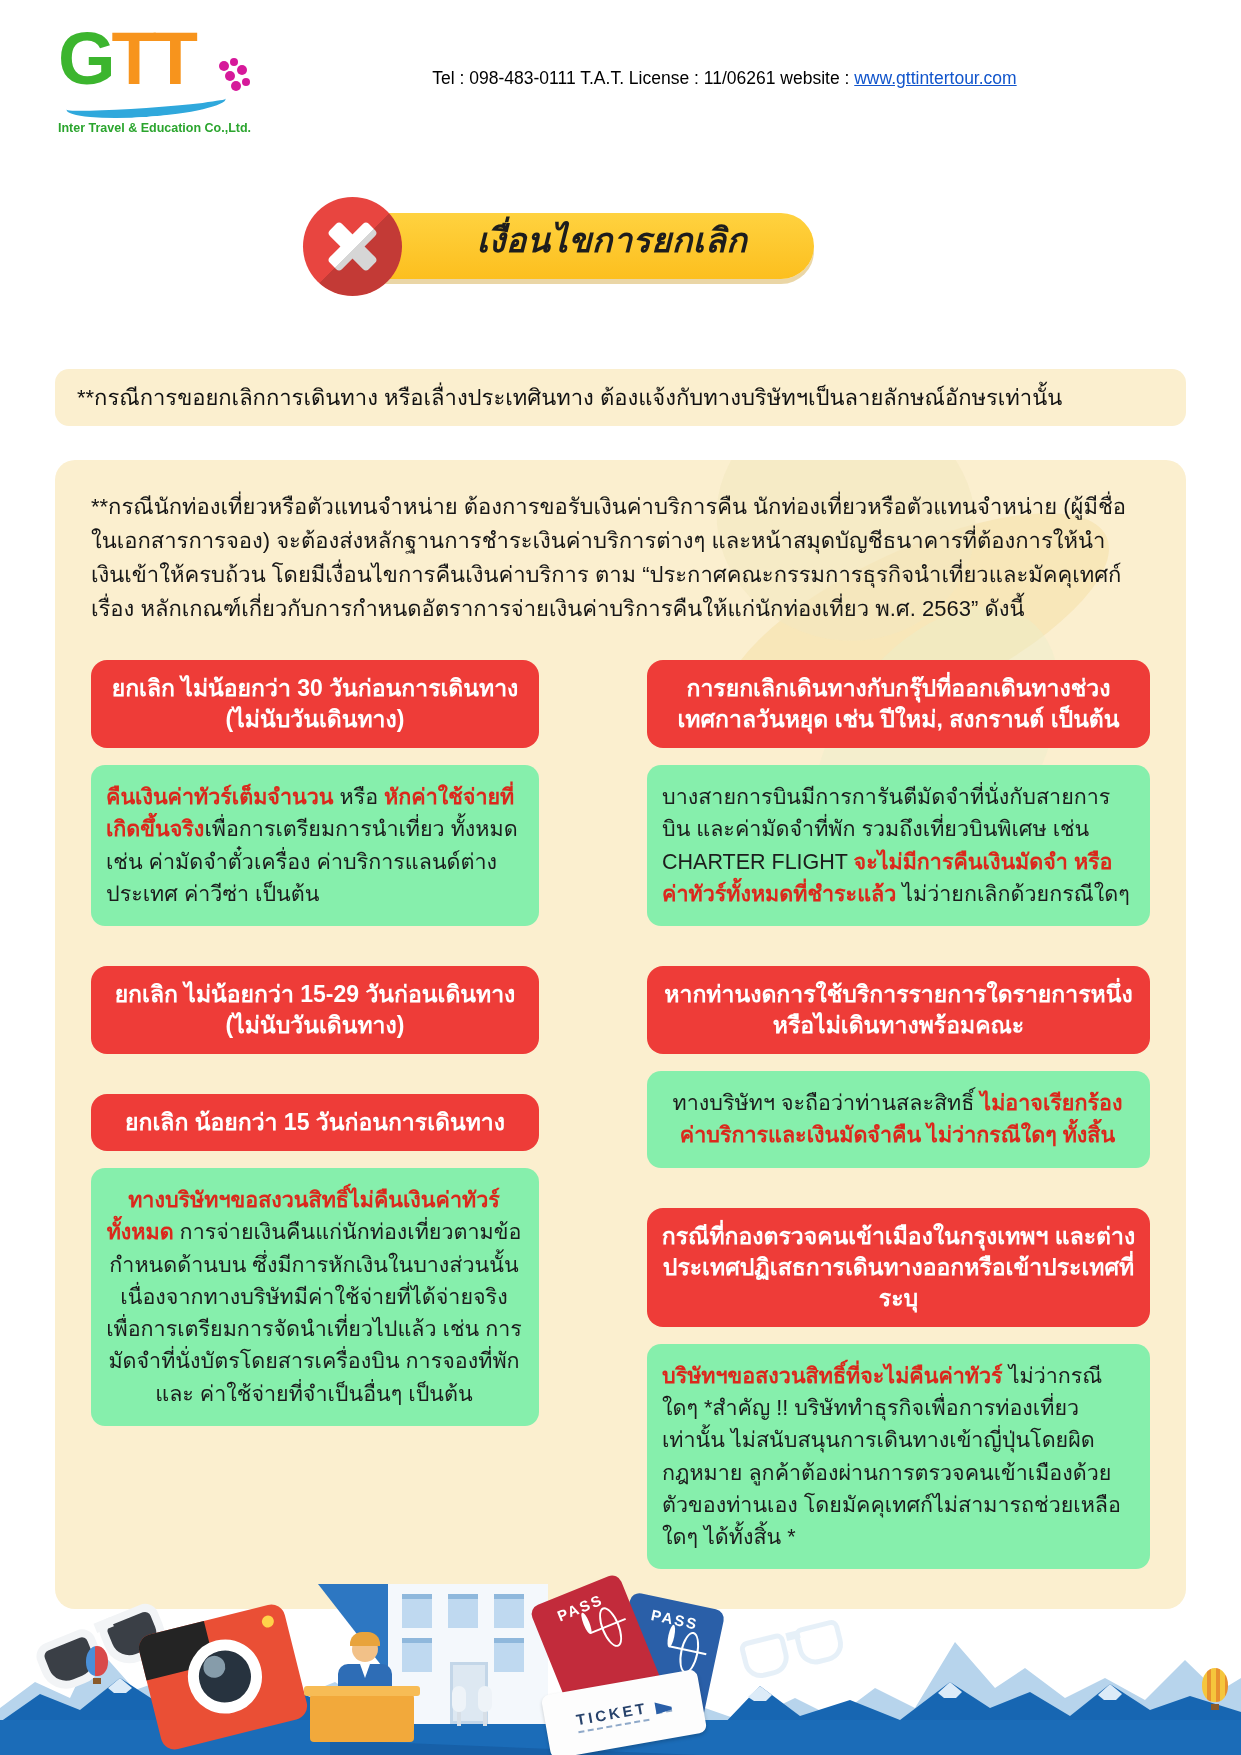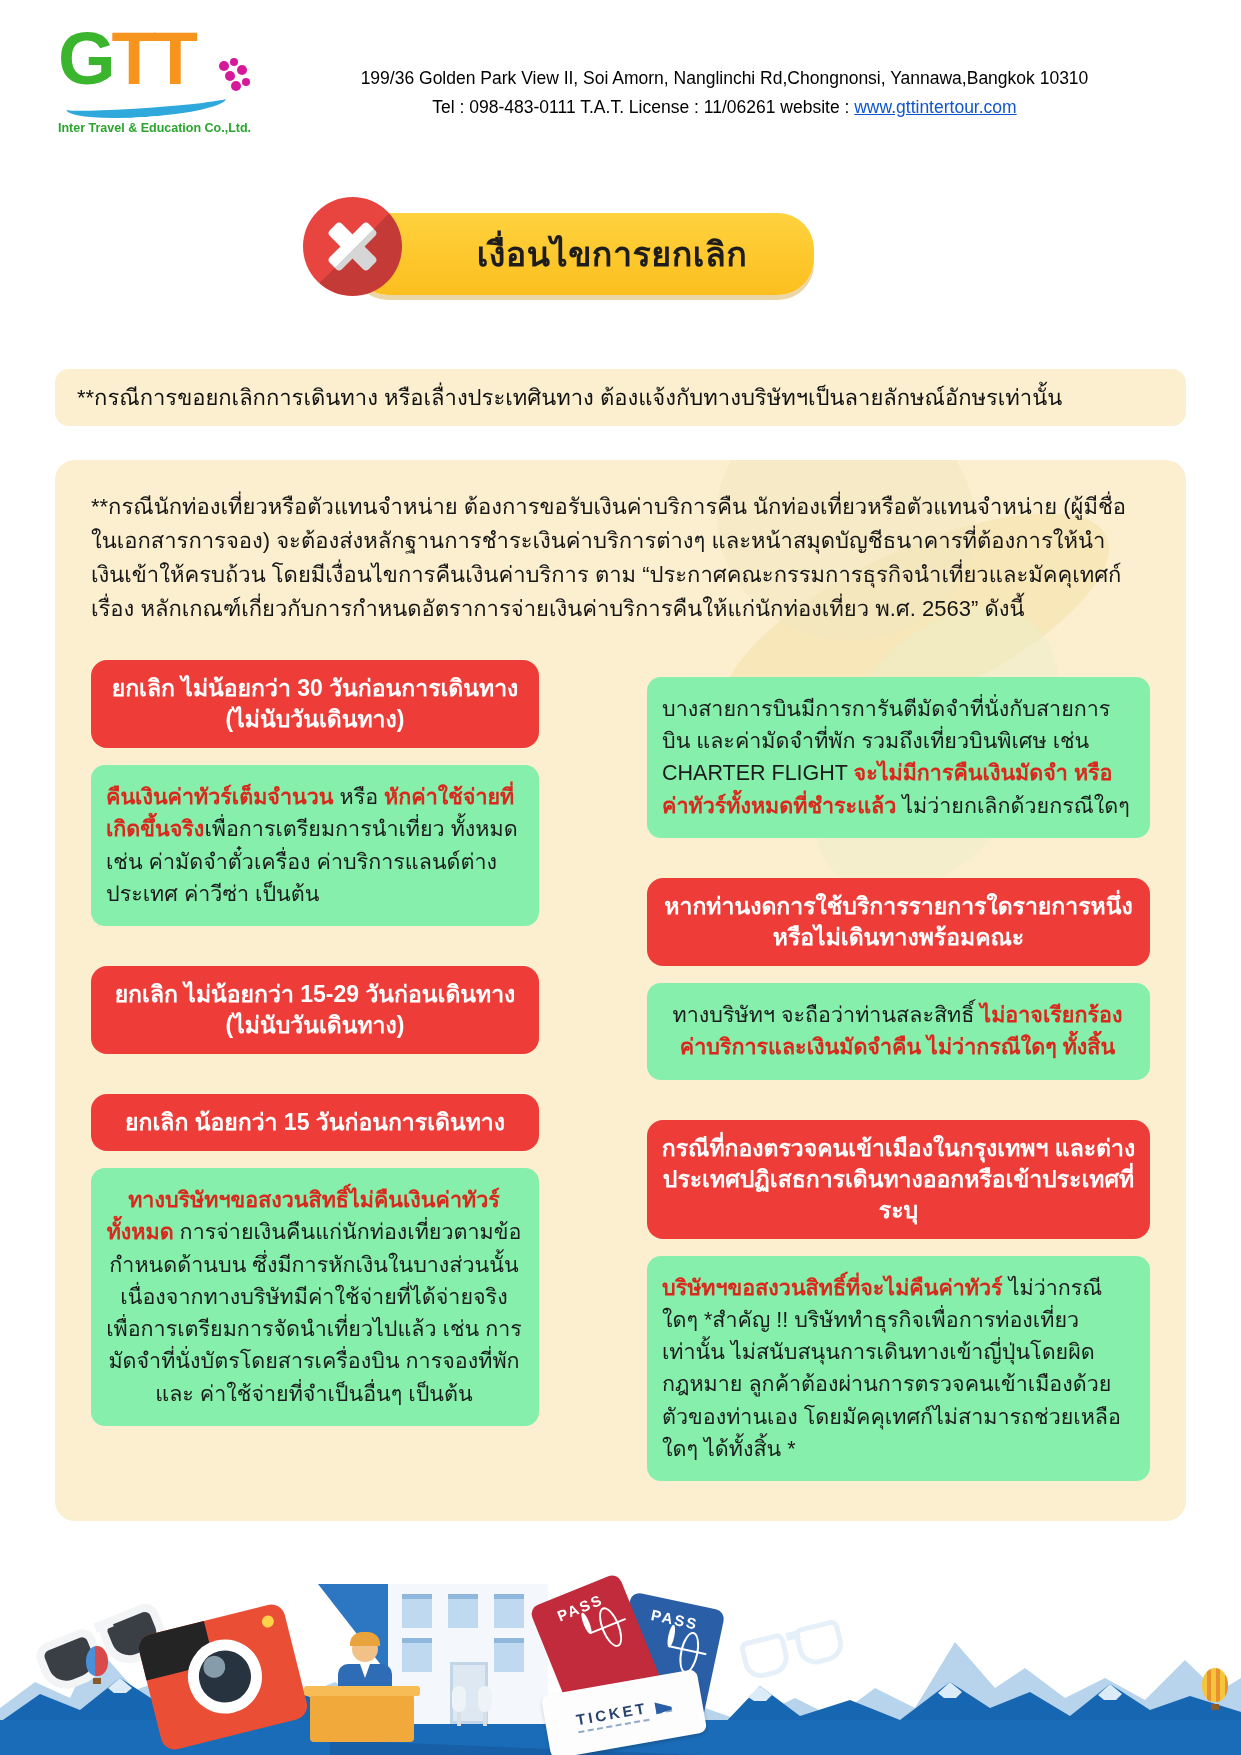--- a/index.html
+++ b/index.html
@@ -17,24 +17,24 @@
   .logo-tt { color:#f7941d;margin-top:43px; }
   .logo-flowers { position:absolute; right:10px; bottom:-12px; }
   .logo-swoosh { width:160px; height:26px; border-radius:50%; border-bottom:9px solid #2fa8dc; margin:-2px 0 0 8px; transform:rotate(-4deg); }
   .logo-sub { color:#2ba52e; font-size:12.5px; font-weight:bold; margin-top:4px; white-space:nowrap; }
   .addr { flex:1; text-align:center; font-size:17.5px; line-height:1.65; padding-top:38px; color:#000; }
   .addr .site { color:#1155cc; text-decoration:underline; }
 
   
   .banner-wrap { position:relative; height:112px; margin-top:72px; }
   .banner-pill {
-    position:absolute; left:352px; top:6px; width:462px; height:82px;
+    position:absolute; left:352px; top:6px; width:462px; height:66px;
     background:linear-gradient(180deg,#ffd23f,#fcbf1e);
-    border-radius:36px; display:flex; align-items:center; justify-content:center;
-    padding-left:58px; box-shadow:0 5px 0 rgba(196,138,0,.35);
+    border-radius:36px; display:flex; justify-content:center;
+    padding-left:58px; box-shadow:0 5px 0 rgba(196,138,0,.35);font-style:italic;
   }
   .banner-pill span { font-size:34px; font-weight:800; color:#1d1d1d; letter-spacing:.5px; }
   .banner-badge {
     position:absolute; left:303px; top:-10px; width:99px; height:99px; border-radius:50%;
     background:#e84540; overflow:hidden;
   }
   .banner-badge::after { content:""; position:absolute; inset:0; border-radius:50%;
     background:linear-gradient(135deg,transparent 52%,rgba(0,0,0,.16) 52%); }
   .x-bar { position:absolute; left:22px; top:41px; width:55px; height:17px; background:#fff; border-radius:4px; }
   .b1 { transform:rotate(45deg); } .b2 { transform:rotate(-45deg); }
@@ -141,21 +141,20 @@
               <circle cx="34" cy="26" r="4"></circle>
               <circle cx="24" cy="30" r="5"></circle>
           </g>
         </svg>
       </span>
     </div>
     <div class="logo-swoosh"></div>
     <div class="logo-sub">Inter Travel &amp; Education Co.,Ltd.</div>
   </div>
   <div class="addr">
-    <div>199/36 Golden Park View II, Soi Amorn, Nanglinchi Rd,Chongnonsi, Yannawa,Bangkok 10310</div>
     <div>
       <span>Tel : 098-483-0111 T.A.T. License : 11/06261 website : </span><a class="site" href="#">www.gttintertour.com</a>
     </div>
   </div>
 </header>
 
 <div class="banner-wrap">
   <div class="banner-pill">
     <span>เงื่อนไขการยกเลิก</span>
   </div>
@@ -188,20 +187,21 @@
 
       <div class="card">
         <div class="card-h">ยกเลิก น้อยกว่า 15 วันก่อนการเดินทาง</div>
         <div class="card-b ac"><span class="red">ทางบริษัทฯขอสงวนสิทธิ์ไม่คืนเงินค่าทัวร์ทั้งหมด</span><span> การจ่ายเงินคืนแก่นักท่องเที่ยวตามข้อกำหนดด้านบน ซึ่งมีการหักเงินในบางส่วนนั้น เนื่องจากทางบริษัทมีค่าใช้จ่ายที่ได้จ่ายจริงเพื่อการเตรียมการจัดนำเที่ยวไปแล้ว เช่น การมัดจำที่นั่งบัตรโดยสารเครื่องบิน การจองที่พัก และ ค่าใช้จ่ายที่จำเป็นอื่นๆ เป็นต้น</span></div>
       </div>
 
     </div>
     <div class="col-r">
 
       <div class="card">
+        <div class="card-h">การยกเลิกเดินทางกับกรุ๊ปที่ออกเดินทางช่วงเทศกาลวันหยุด เช่น ปีใหม่, สงกรานต์ เป็นต้น</div>
         <div class="card-b al"><span>บางสายการบินมีการการันตีมัดจำที่นั่งกับสายการบิน และค่ามัดจำที่พัก รวมถึงเที่ยวบินพิเศษ เช่น CHARTER FLIGHT </span><span class="red">จะไม่มีการคืนเงินมัดจำ หรือค่าทัวร์ทั้งหมดที่ชำระแล้ว</span><span> ไม่ว่ายกเลิกด้วยกรณีใดๆ</span></div>
       </div>
 
       <div class="card">
         <div class="card-h">หากท่านงดการใช้บริการรายการใดรายการหนึ่ง หรือไม่เดินทางพร้อมคณะ</div>
         <div class="card-b ac"><span>ทางบริษัทฯ จะถือว่าท่านสละสิทธิ์ </span><span class="red">ไม่อาจเรียกร้องค่าบริการและเงินมัดจำคืน ไม่ว่ากรณีใดๆ ทั้งสิ้น</span></div>
       </div>
 
       <div class="card">
         <div class="card-h">กรณีที่กองตรวจคนเข้าเมืองในกรุงเทพฯ และต่างประเทศปฏิเสธการเดินทางออกหรือเข้าประเทศที่ระบุ</div>

